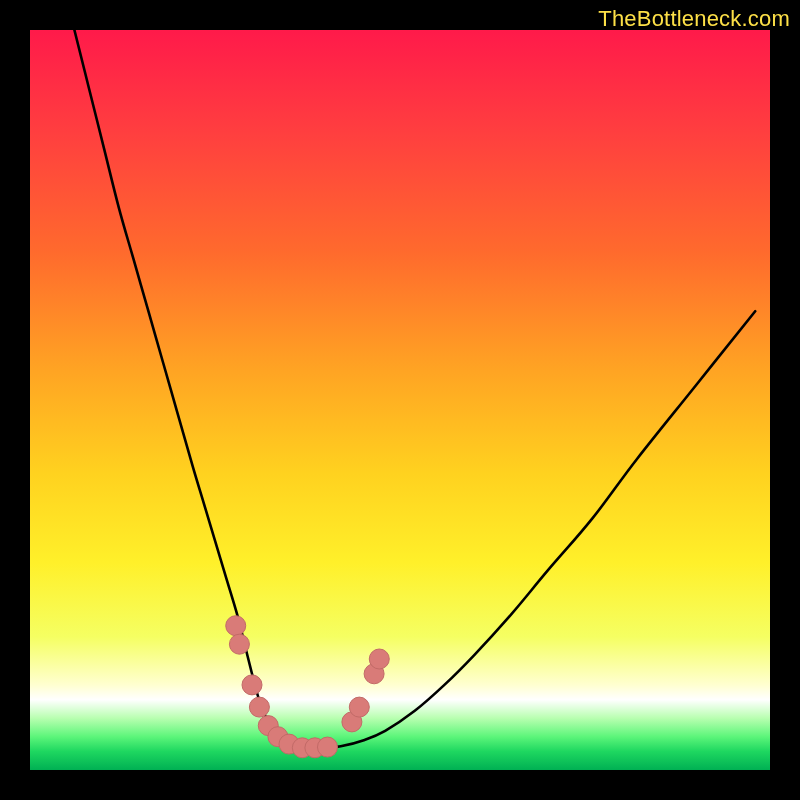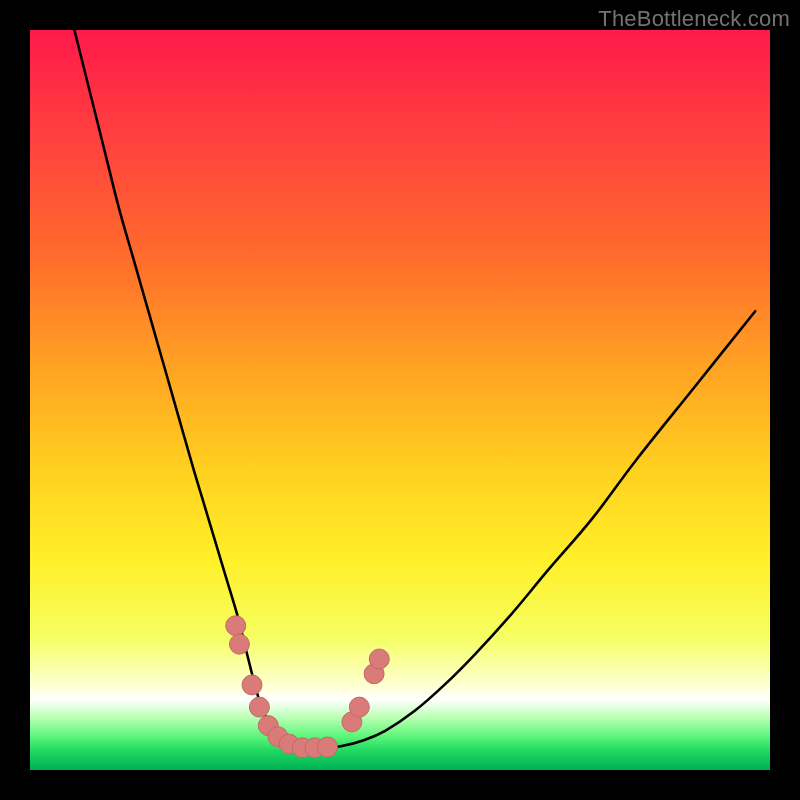--- a/index.html
+++ b/index.html
@@ -29,21 +29,21 @@
     inset: 0;
   }
   .svg-layer {
     position: absolute;
     inset: 0;
   }
   .watermark {
     position: absolute;
     top: 6px;
     right: 10px;
-    color: #737373;
+    color: #fde047;
     font-size: 22px;
     letter-spacing: 0.2px;
     user-select: none;
   }
 </style>
 </head>
 <body>
 
 <div class="frame">
   <div class="plot">

